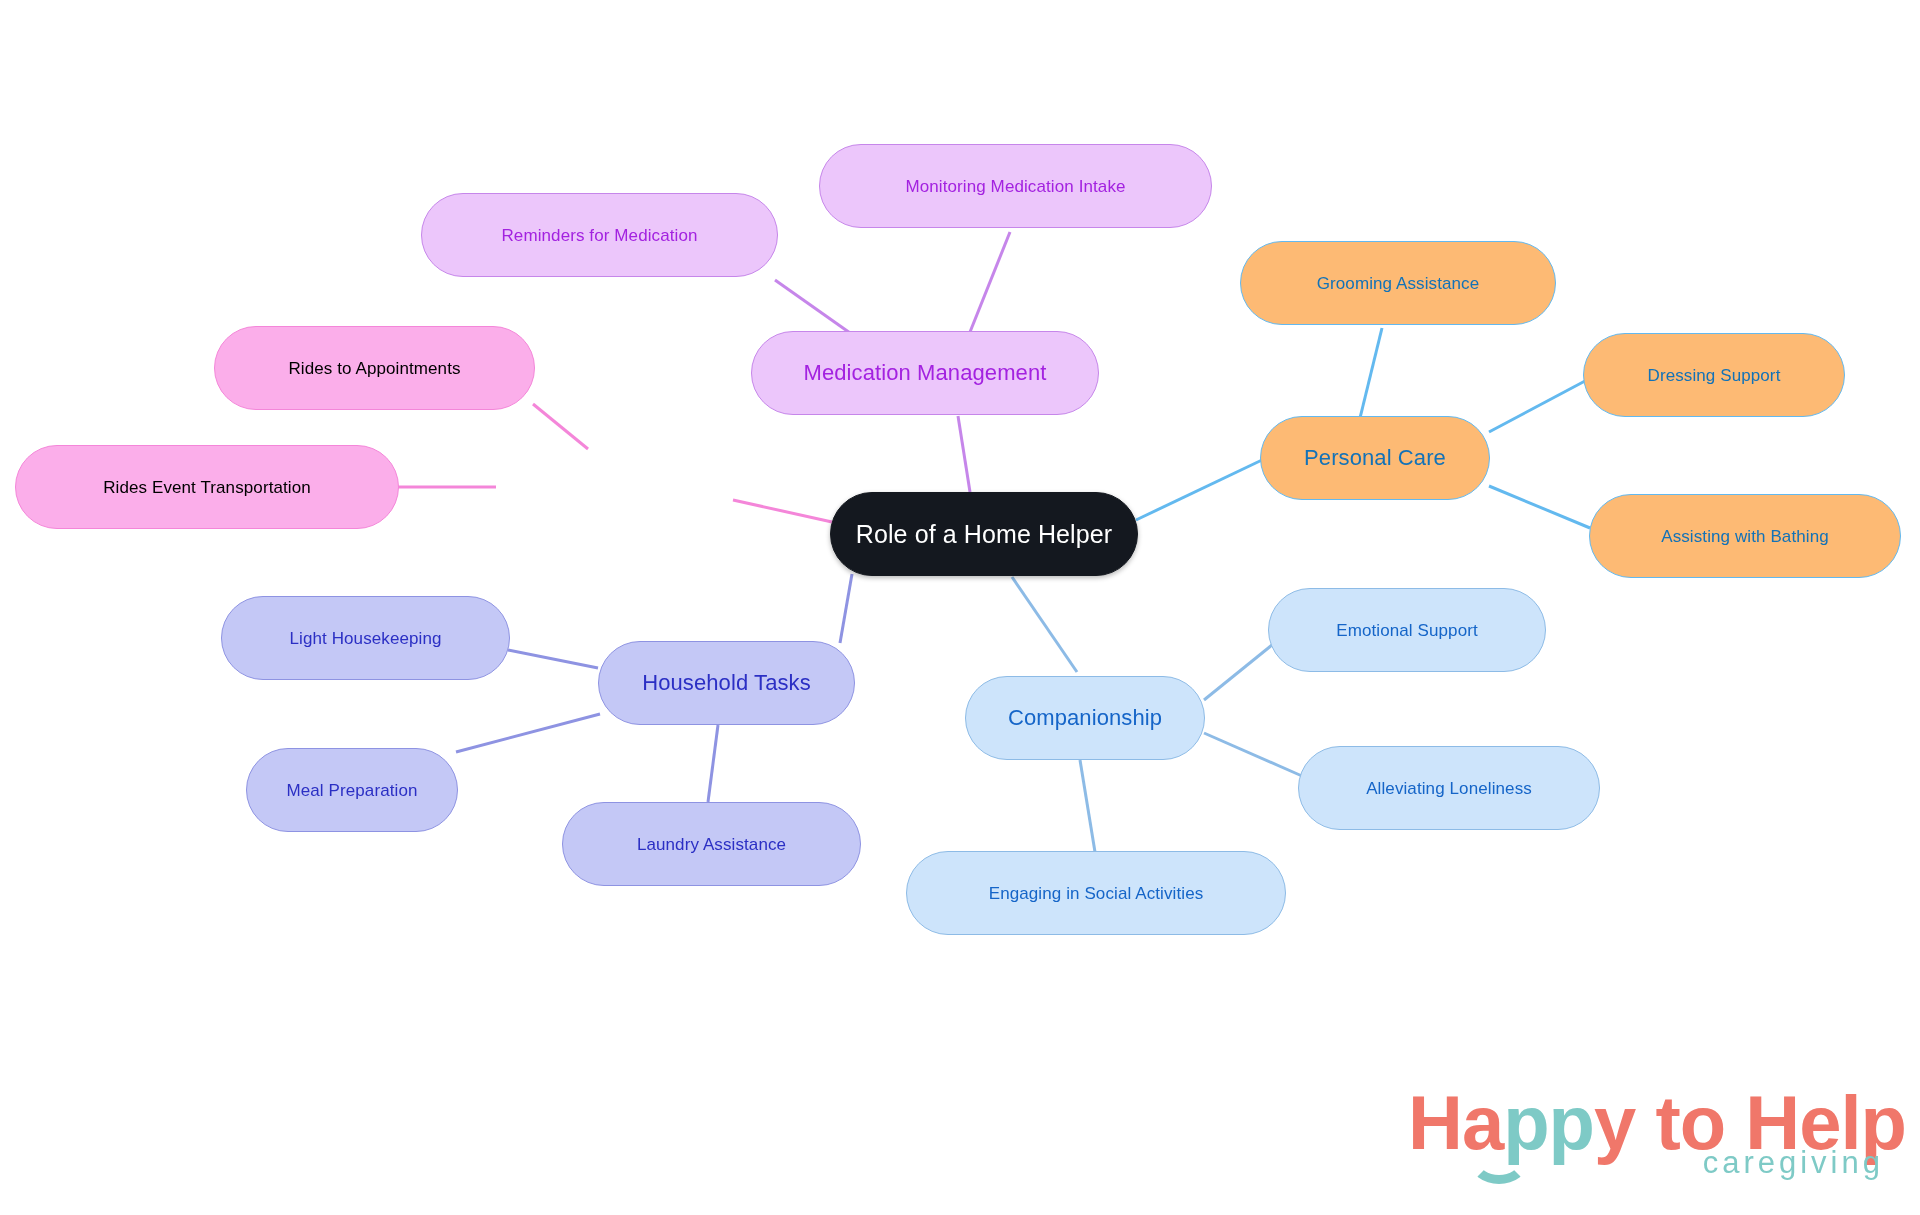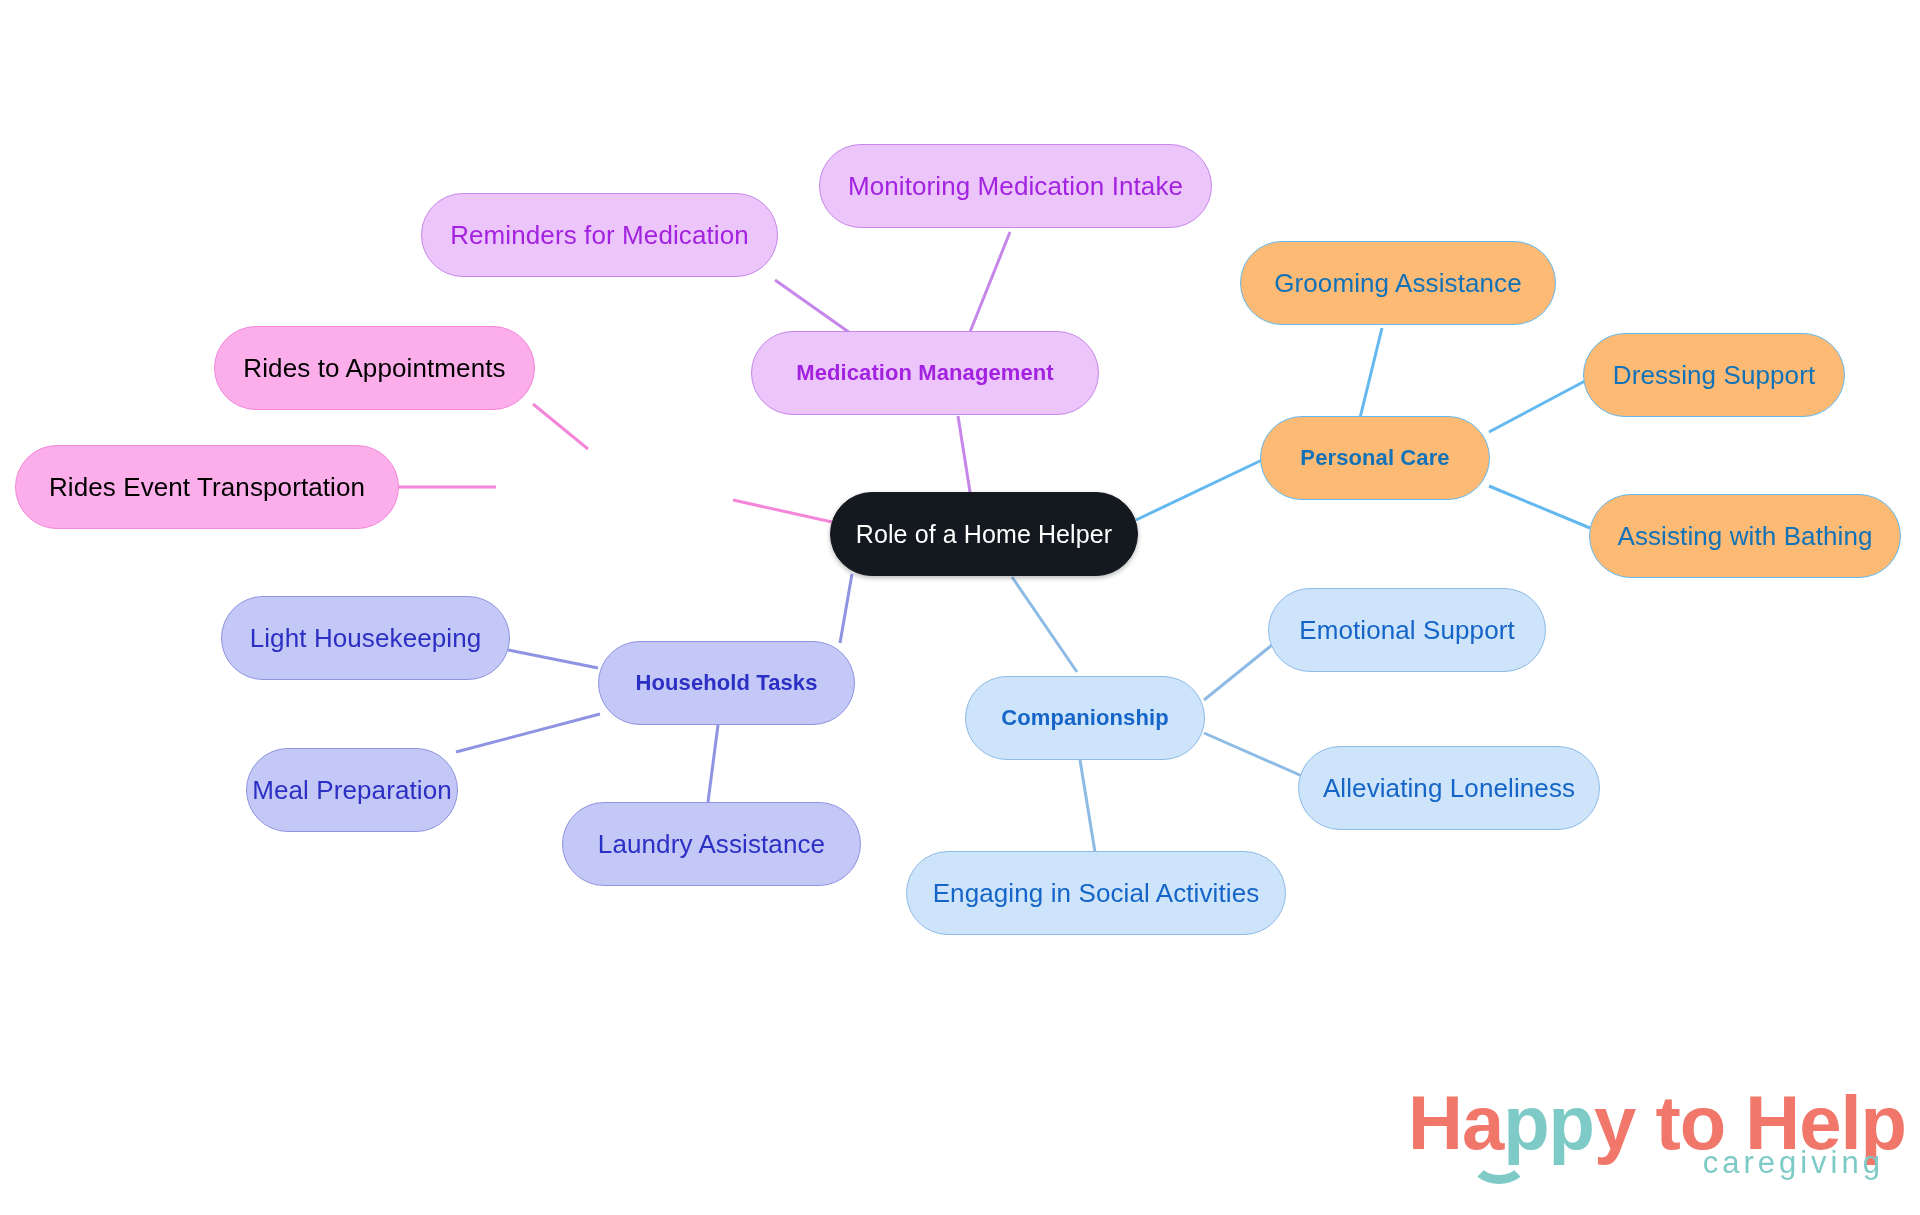--- a/index.html
+++ b/index.html
@@ -45,22 +45,22 @@
   .b-personal  { background:#fdba74; border-color:#63b9ef; color:#1272b8; }
   
   .b-companion { background:#cde4fb; border-color:#8dbbe6; color:#1565c8; }
   
   .b-household { background:#c4c8f6; border-color:#8e93e2; color:#2b2fc4; }
   
   .b-transport { background:#fbaeea; border-color:#f486d9; color:#000000; }
   
   .b-medication{ background:#ecc6fb; border-color:#c686ea; color:#a322e0; }
 
-  .lvl1 { font-size: 22px; font-weight: bold; }
-  .lvl2 { font-size: 26px; }
+  .lvl1 { font-size: 22px; }
+  .lvl2 { font-size: 17px; }
 
   
   #logo {
     position: absolute;
     left: 1408px; top: 1085px;
     width: 480px; height: 112px;
     z-index: 6;
   }
   .logo-word {
     position: absolute;

